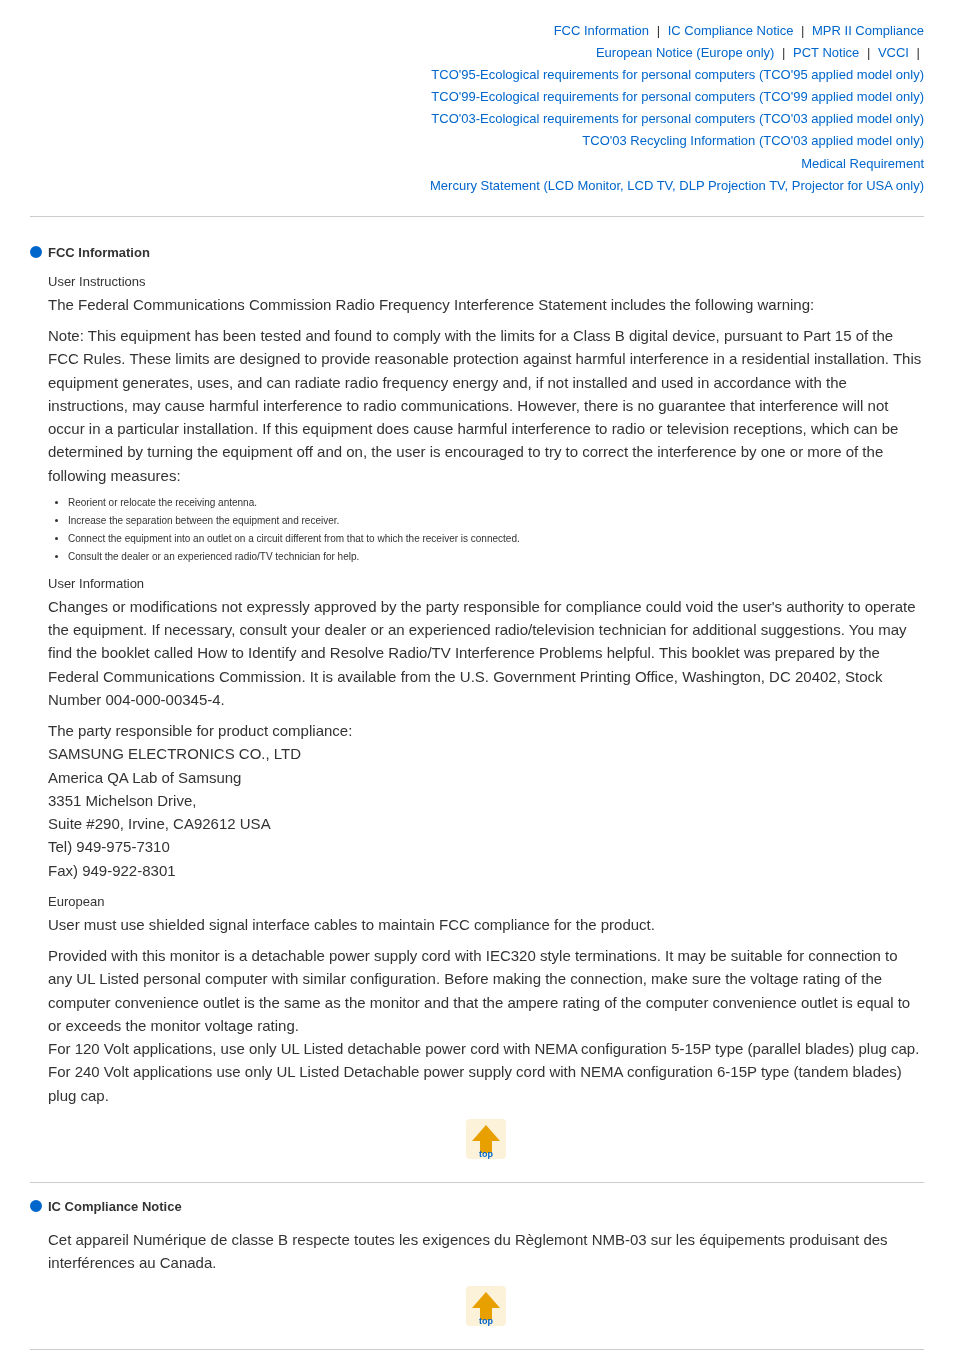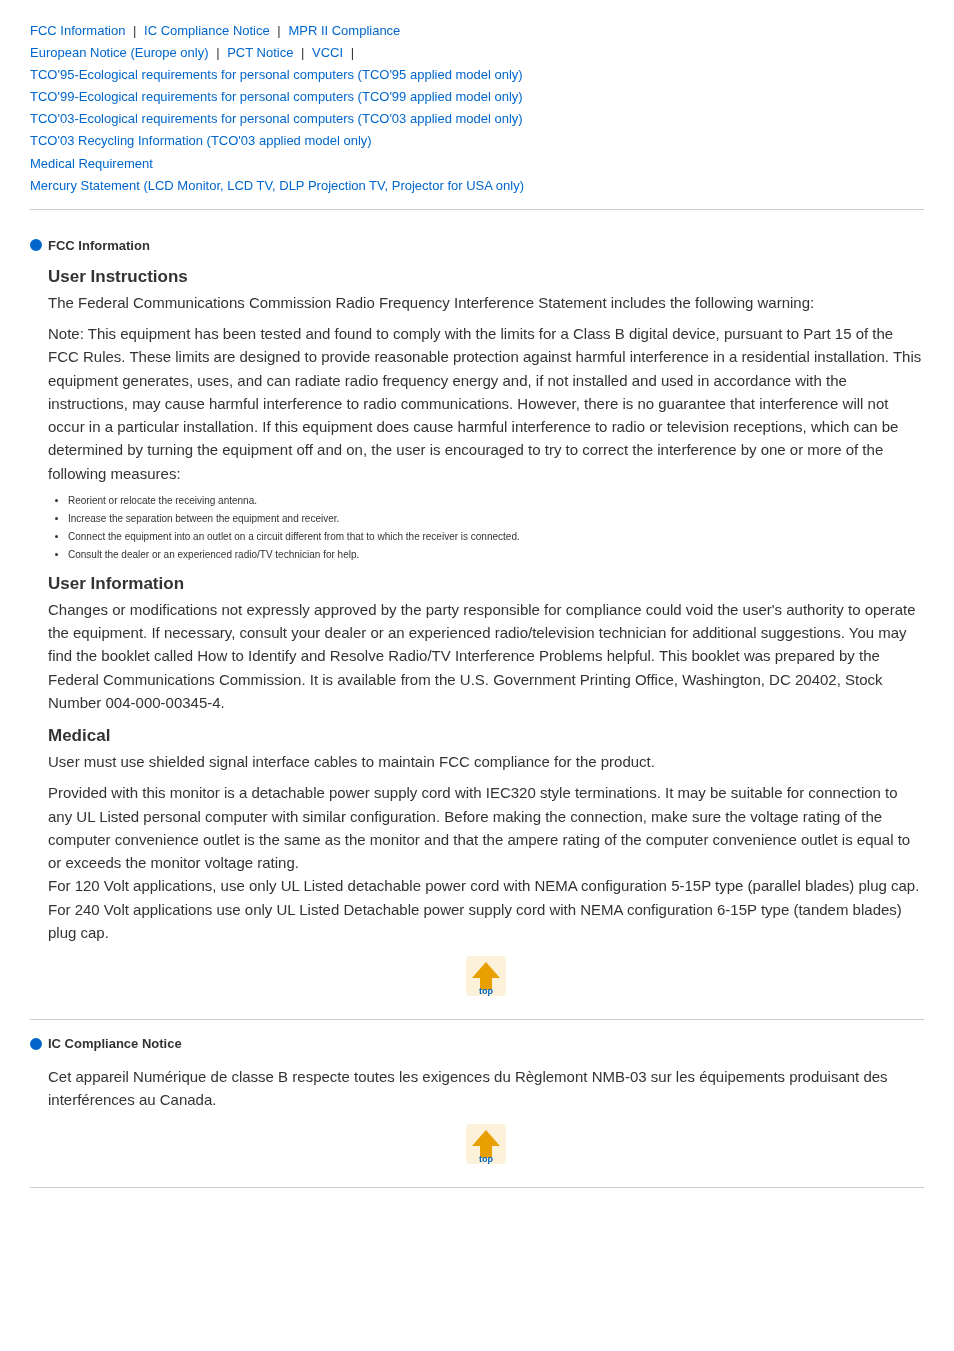--- a/index.html
+++ b/index.html
@@ -5,22 +5,23 @@
     * { box-sizing: border-box; margin: 0; padding: 0; }
     body {
       font-family: Arial, sans-serif;
       font-size: 13px;
       color: #333;
       background: #fff;
       padding: 20px 30px;
       max-width: 954px;
     }
     .nav-links {
-      margin-bottom: 12px;
+      margin-bottom: 19px;
       line-height: 1.7;
+      text-align: right;
     }
     .nav-links a, .nav-link {
       color: #0066cc;
       text-decoration: none;
       font-size: 13px;
     }
     .separator { color: #333; margin: 0 4px; }
     hr.section-divider {
       border: none;
       border-top: 1px solid #ccc;
@@ -47,24 +48,24 @@
       flex-shrink: 0;
     }
     .section-title {
       font-weight: bold;
       font-size: 13px;
     }
     .content-block {
       padding-left: 18px;
     }
     .sub-heading {
-      font-weight: bold;
+      font-weight: normal;
       margin-bottom: 4px;
       margin-top: 12px;
-      font-size: 17px;
+      font-size: 13px;
     }
     .sub-heading:first-child { margin-top: 0; }
     p {
       margin-bottom: 8px;
       line-height: 1.55;
       font-size: 15px;
     }
     ul {
       margin: 6px 0 8px 0;
       padding-left: 20px;
@@ -134,22 +135,31 @@
     </p>
     <ul>
       <li>Reorient or relocate the receiving antenna.</li>
       <li>Increase the separation between the equipment and receiver.</li>
       <li>Connect the equipment into an outlet on a circuit different from that to which the receiver is connected.</li>
       <li>Consult the dealer or an experienced radio/TV technician for help.</li>
     </ul>
 
     <div class="sub-heading">User Information</div>
     <p>Changes or modifications not expressly approved by the party responsible for compliance could void the user's authority to operate the equipment. If necessary, consult your dealer or an experienced radio/television technician for additional suggestions. You may find the booklet called How to Identify and Resolve Radio/TV Interference Problems helpful. This booklet was prepared by the Federal Communications Commission. It is available from the U.S. Government Printing Office, Washington, DC 20402, Stock Number 004-000-00345-4.</p>
+    <p>
+      The party responsible for product compliance:<br>
+      SAMSUNG ELECTRONICS CO., LTD<br>
+      America QA Lab of Samsung<br>
+      3351 Michelson Drive,<br>
+      Suite #290, Irvine, CA92612 USA<br>
+      Tel) 949-975-7310<br>
+      Fax) 949-922-8301
+    </p>
 
-    <div class="sub-heading">Medical</div>
+    <div class="sub-heading">European</div>
     <p>User must use shielded signal interface cables to maintain FCC compliance for the product.</p>
     <p>Provided with this monitor is a detachable power supply cord with IEC320 style terminations. It may be suitable for connection to any UL Listed personal computer with similar configuration. Before making the connection, make sure the voltage rating of the computer convenience outlet is the same as the monitor and that the ampere rating of the computer convenience outlet is equal to or exceeds the monitor voltage rating.<br>
     For 120 Volt applications, use only UL Listed detachable power cord with NEMA configuration 5-15P type (parallel blades) plug cap. For 240 Volt applications use only UL Listed Detachable power supply cord with NEMA configuration 6-15P type (tandem blades) plug cap.</p>
 
     <div class="top-button-container">
       <a href="#top">
         <svg class="top-icon" viewBox="0 0 48 40" xmlns="http://www.w3.org/2000/svg">
           <rect x="4" y="0" width="40" height="40" rx="4" ry="4" fill="#e8a000" opacity="0.15"></rect>
           <polygon points="24,6 38,22 10,22" fill="#e8a000"></polygon>
           <rect x="18" y="22" width="12" height="12" fill="#e8a000"></rect>

